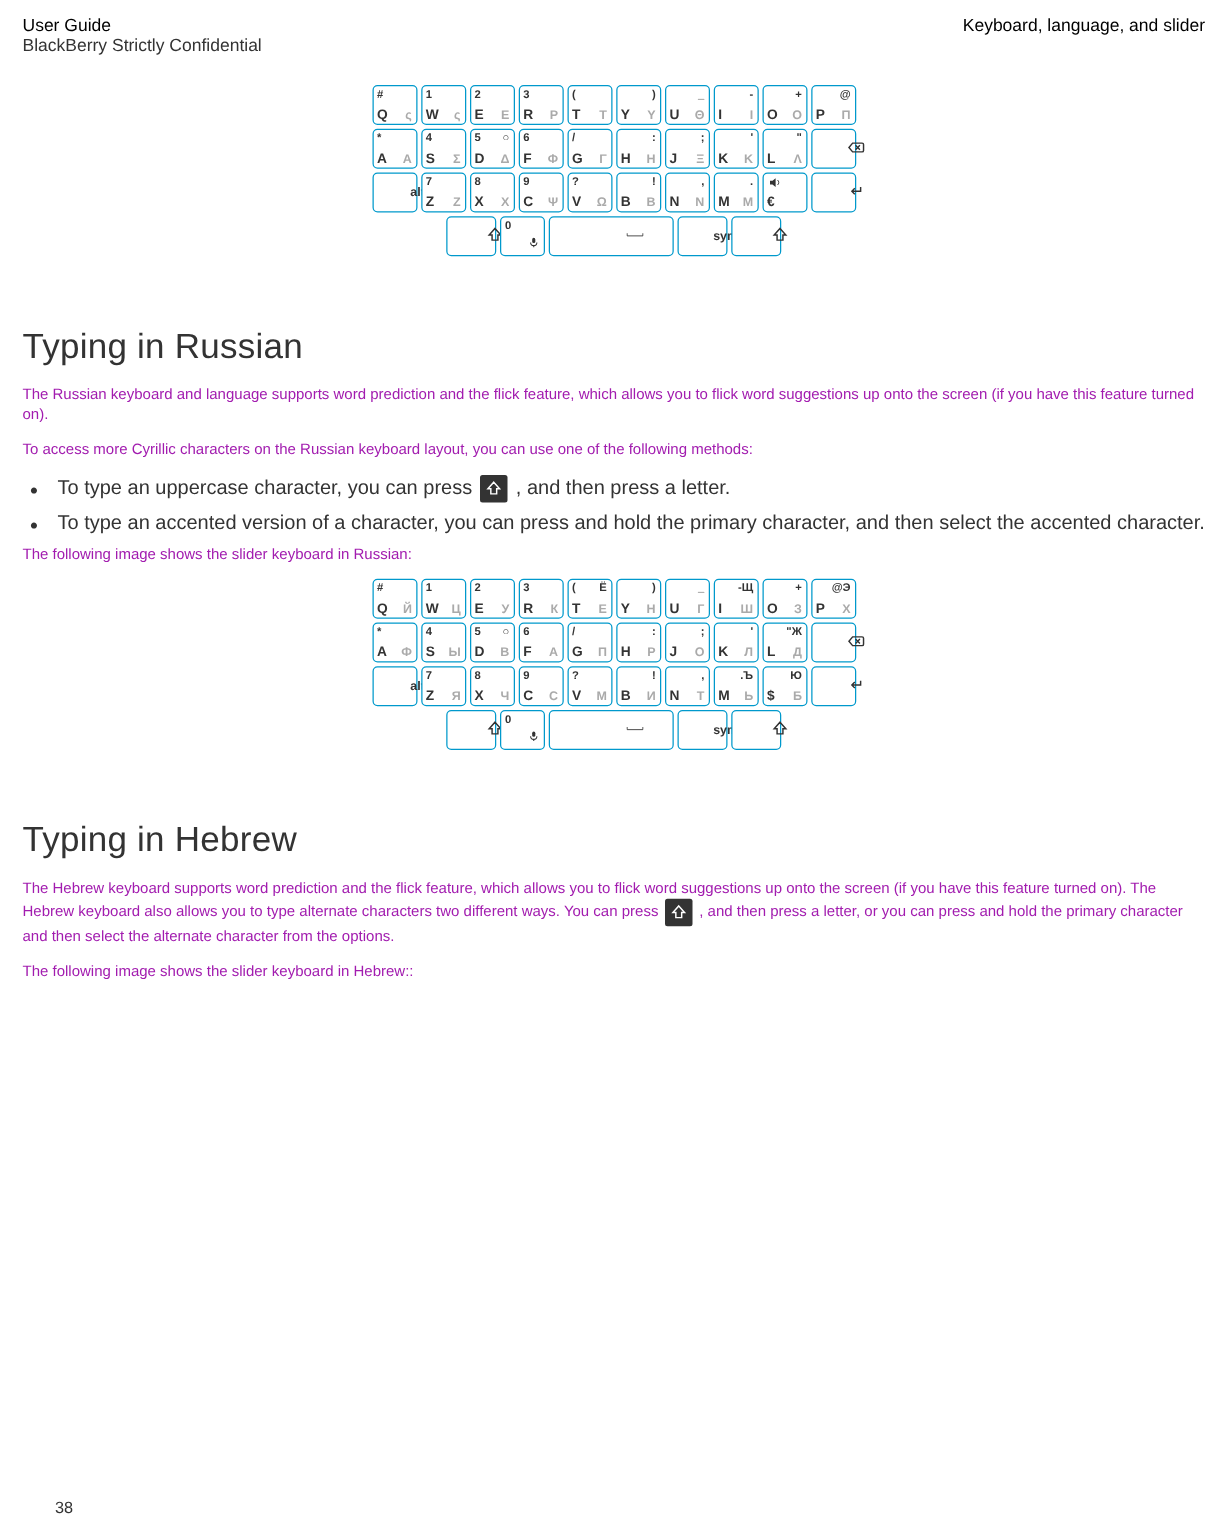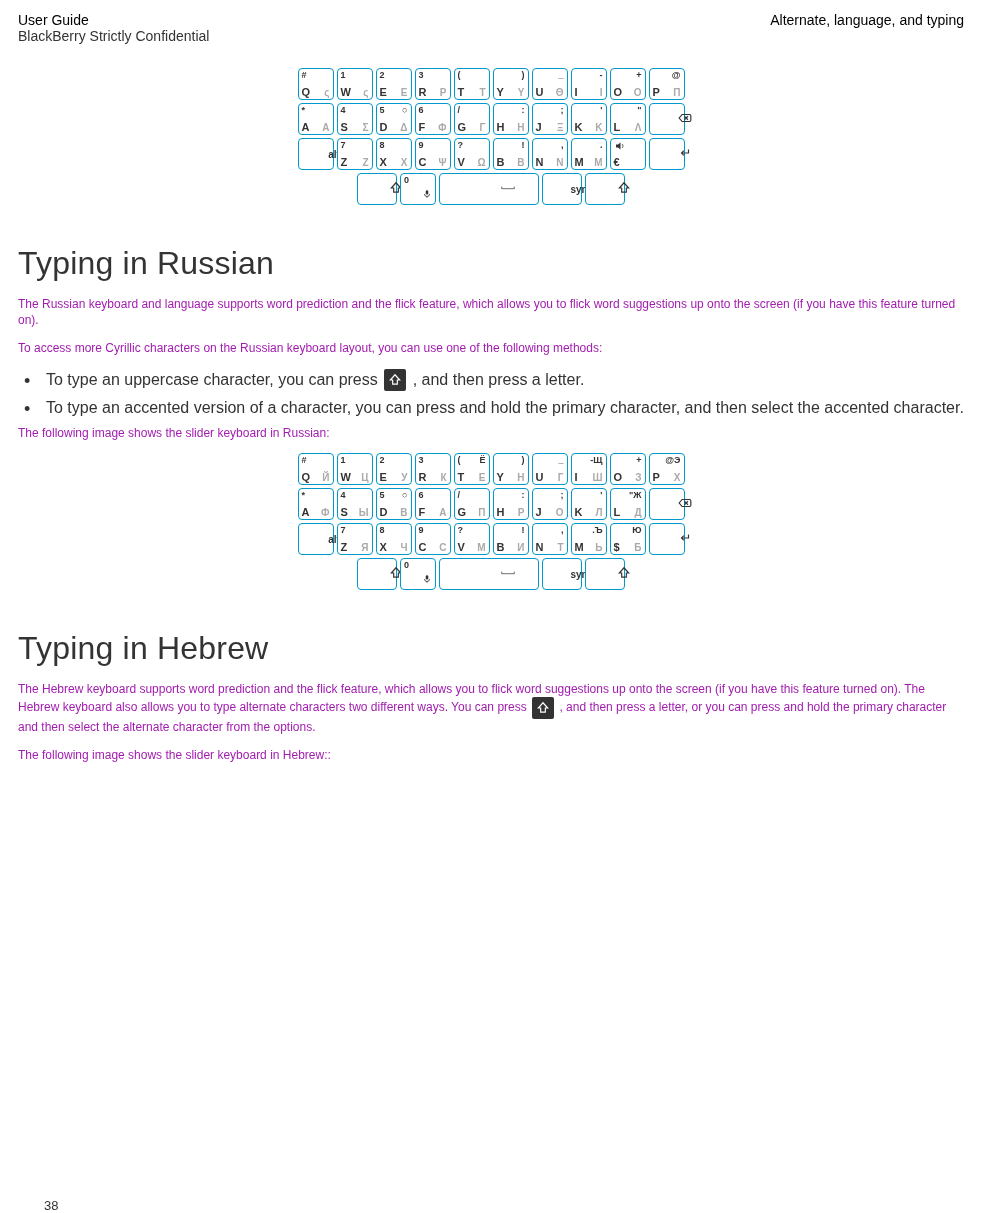--- a/index.html
+++ b/index.html
@@ -17,23 +17,23 @@
       justify-content: space-between;
       font-size: 14px;
       color: #000000;
     }
     .header-left { }
     .header-right { }
     .subheader { font-size: 14px; margin-bottom: 24px; }
 
     h1 {
       font-weight: 300;
-      font-size: 32px;
+      font-size: 28px;
       color: #333;
-      margin-top: 40px;
+      margin-top: 56px;
       margin-bottom: 14px;
       letter-spacing: 0.2px;
     }
     p { font-size: 12px; line-height: 1.35; margin-bottom: 12px; color: #a21caf; }
     ul { list-style: none; margin-bottom: 0; }
     ul li {
       position: relative;
       padding-left: 28px;
       font-size: 16px;
       line-height: 1.35;
@@ -141,21 +141,21 @@
       left: 12px;
       font-size: 13px;
       margin-left: 32px;
     }
   </style>
 </head>
 <body>
 
 <div class="header-row">
   <div class="header-left">User Guide</div>
-  <div class="header-right">Alternate, language, and typing</div>
+  <div class="header-right">Keyboard, language, and slider</div>
 </div>
 <div class="subheader">BlackBerry Strictly Confidential</div>
 
 <div class="kb-wrap">
   <div class="kb" id="kb-greek">
       <div class="kb-row">
         <div class="key">
           <span class="tl">#</span>
           <span class="bl">Q</span>
           <span class="br">ς</span>

